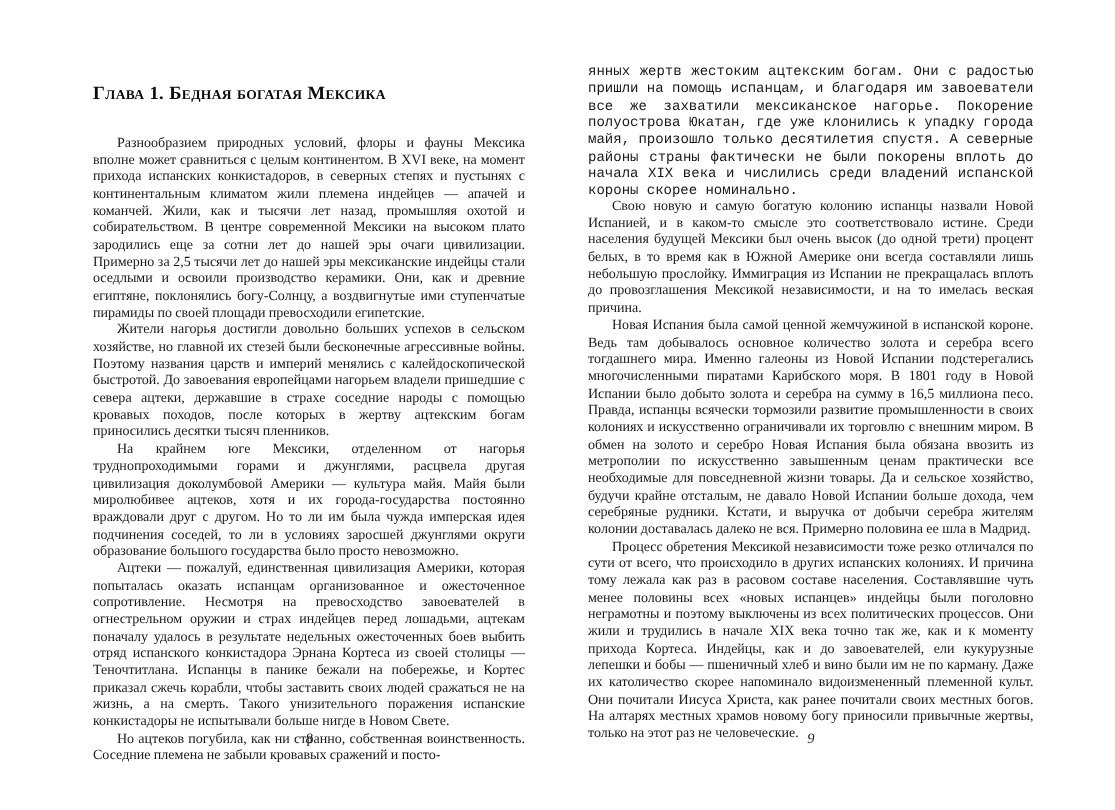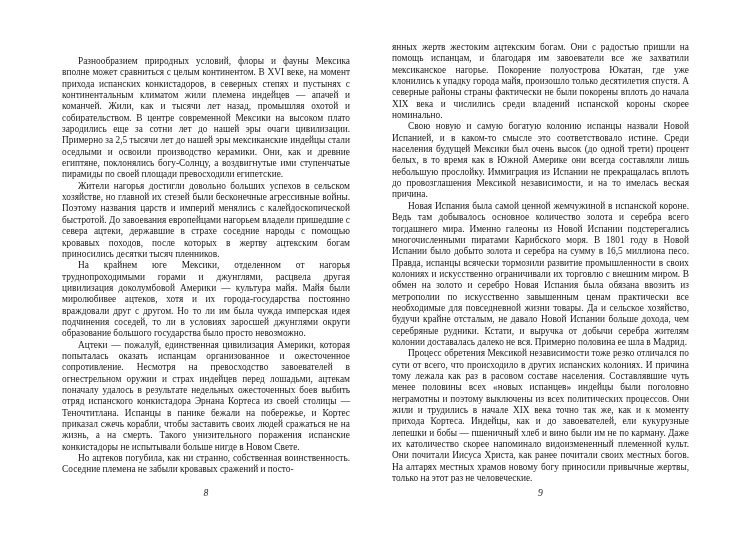--- a/index.html
+++ b/index.html
@@ -67,20 +67,21 @@
     line-height: 11.35px;
     text-align: justify;
     text-indent: 16px;
     color: #181818;
     word-spacing: -0.1px;
     -webkit-hyphens: none;
     hyphens: none;
   }
   p.para.cont {
     text-indent: 0;
+    font-family: Liberation Mono, monospace;
   }
   .folio {
     position: absolute;
     font-size: 9.6px;
     font-style: italic;
     text-align: center;
     color: #1a1a1a;
   }
   .page-left .folio {
     left: 62px;
@@ -93,20 +94,21 @@
     top: 487px;
   }
 </style>
 </head>
 <body>
 
 <div class="spread">
 
   <div class="page page-left">
     <div class="textblock">
+      <h1 class="chapter-title">Глава 1. Бедная богатая Мексика</h1>
       <p class="para">Разнообразием природных условий, флоры и фауны Мексика вполне может сравниться с целым континентом. В XVI веке, на момент прихода испанских конкистадоров, в северных степях и пустынях с континентальным климатом жили племена индейцев — апачей и команчей. Жили, как и тысячи лет назад, промышляя охотой и собирательством. В центре современной Мексики на высоком плато зародились еще за сотни лет до нашей эры очаги цивилизации. Примерно за 2,5 тысячи лет до нашей эры мексиканские индейцы стали оседлыми и освоили производство керамики. Они, как и древние египтяне, поклонялись богу-Солнцу, а воздвигнутые ими ступенчатые пирамиды по своей площади превосходили египетские.</p>
       <p class="para">Жители нагорья достигли довольно больших успехов в сельском хозяйстве, но главной их стезей были бесконечные агрессивные войны. Поэтому названия царств и империй менялись с калейдоскопической быстротой. До завоевания европейцами нагорьем владели пришедшие с севера ацтеки, державшие в страхе соседние народы с помощью кровавых походов, после которых в жертву ацтекским богам приносились десятки тысяч пленников.</p>
       <p class="para">На крайнем юге Мексики, отделенном от нагорья труднопроходимыми горами и джунглями, расцвела другая цивилизация доколумбовой Америки — культура майя. Майя были миролюбивее ацтеков, хотя и их города-государства постоянно враждовали друг с другом. Но то ли им была чужда имперская идея подчинения соседей, то ли в условиях заросшей джунглями округи образование большого государства было просто невозможно.</p>
       <p class="para">Ацтеки — пожалуй, единственная цивилизация Америки, которая попыталась оказать испанцам организованное и ожесточенное сопротивление. Несмотря на превосходство завоевателей в огнестрельном оружии и страх индейцев перед лошадьми, ацтекам поначалу удалось в результате недельных ожесточенных боев выбить отряд испанского конкистадора Эрнана Кортеса из своей столицы — Теночтитлана. Испанцы в панике бежали на побережье, и Кортес приказал сжечь корабли, чтобы заставить своих людей сражаться не на жизнь, а на смерть. Такого унизительного поражения испанские конкистадоры не испытывали больше нигде в Новом Свете.</p>
       <p class="para">Но ацтеков погубила, как ни странно, собственная воинственность. Соседние племена не забыли кровавых сражений и посто-</p>
     </div>
     <div class="folio">8</div>
   </div>
 
   <div class="page page-right">

